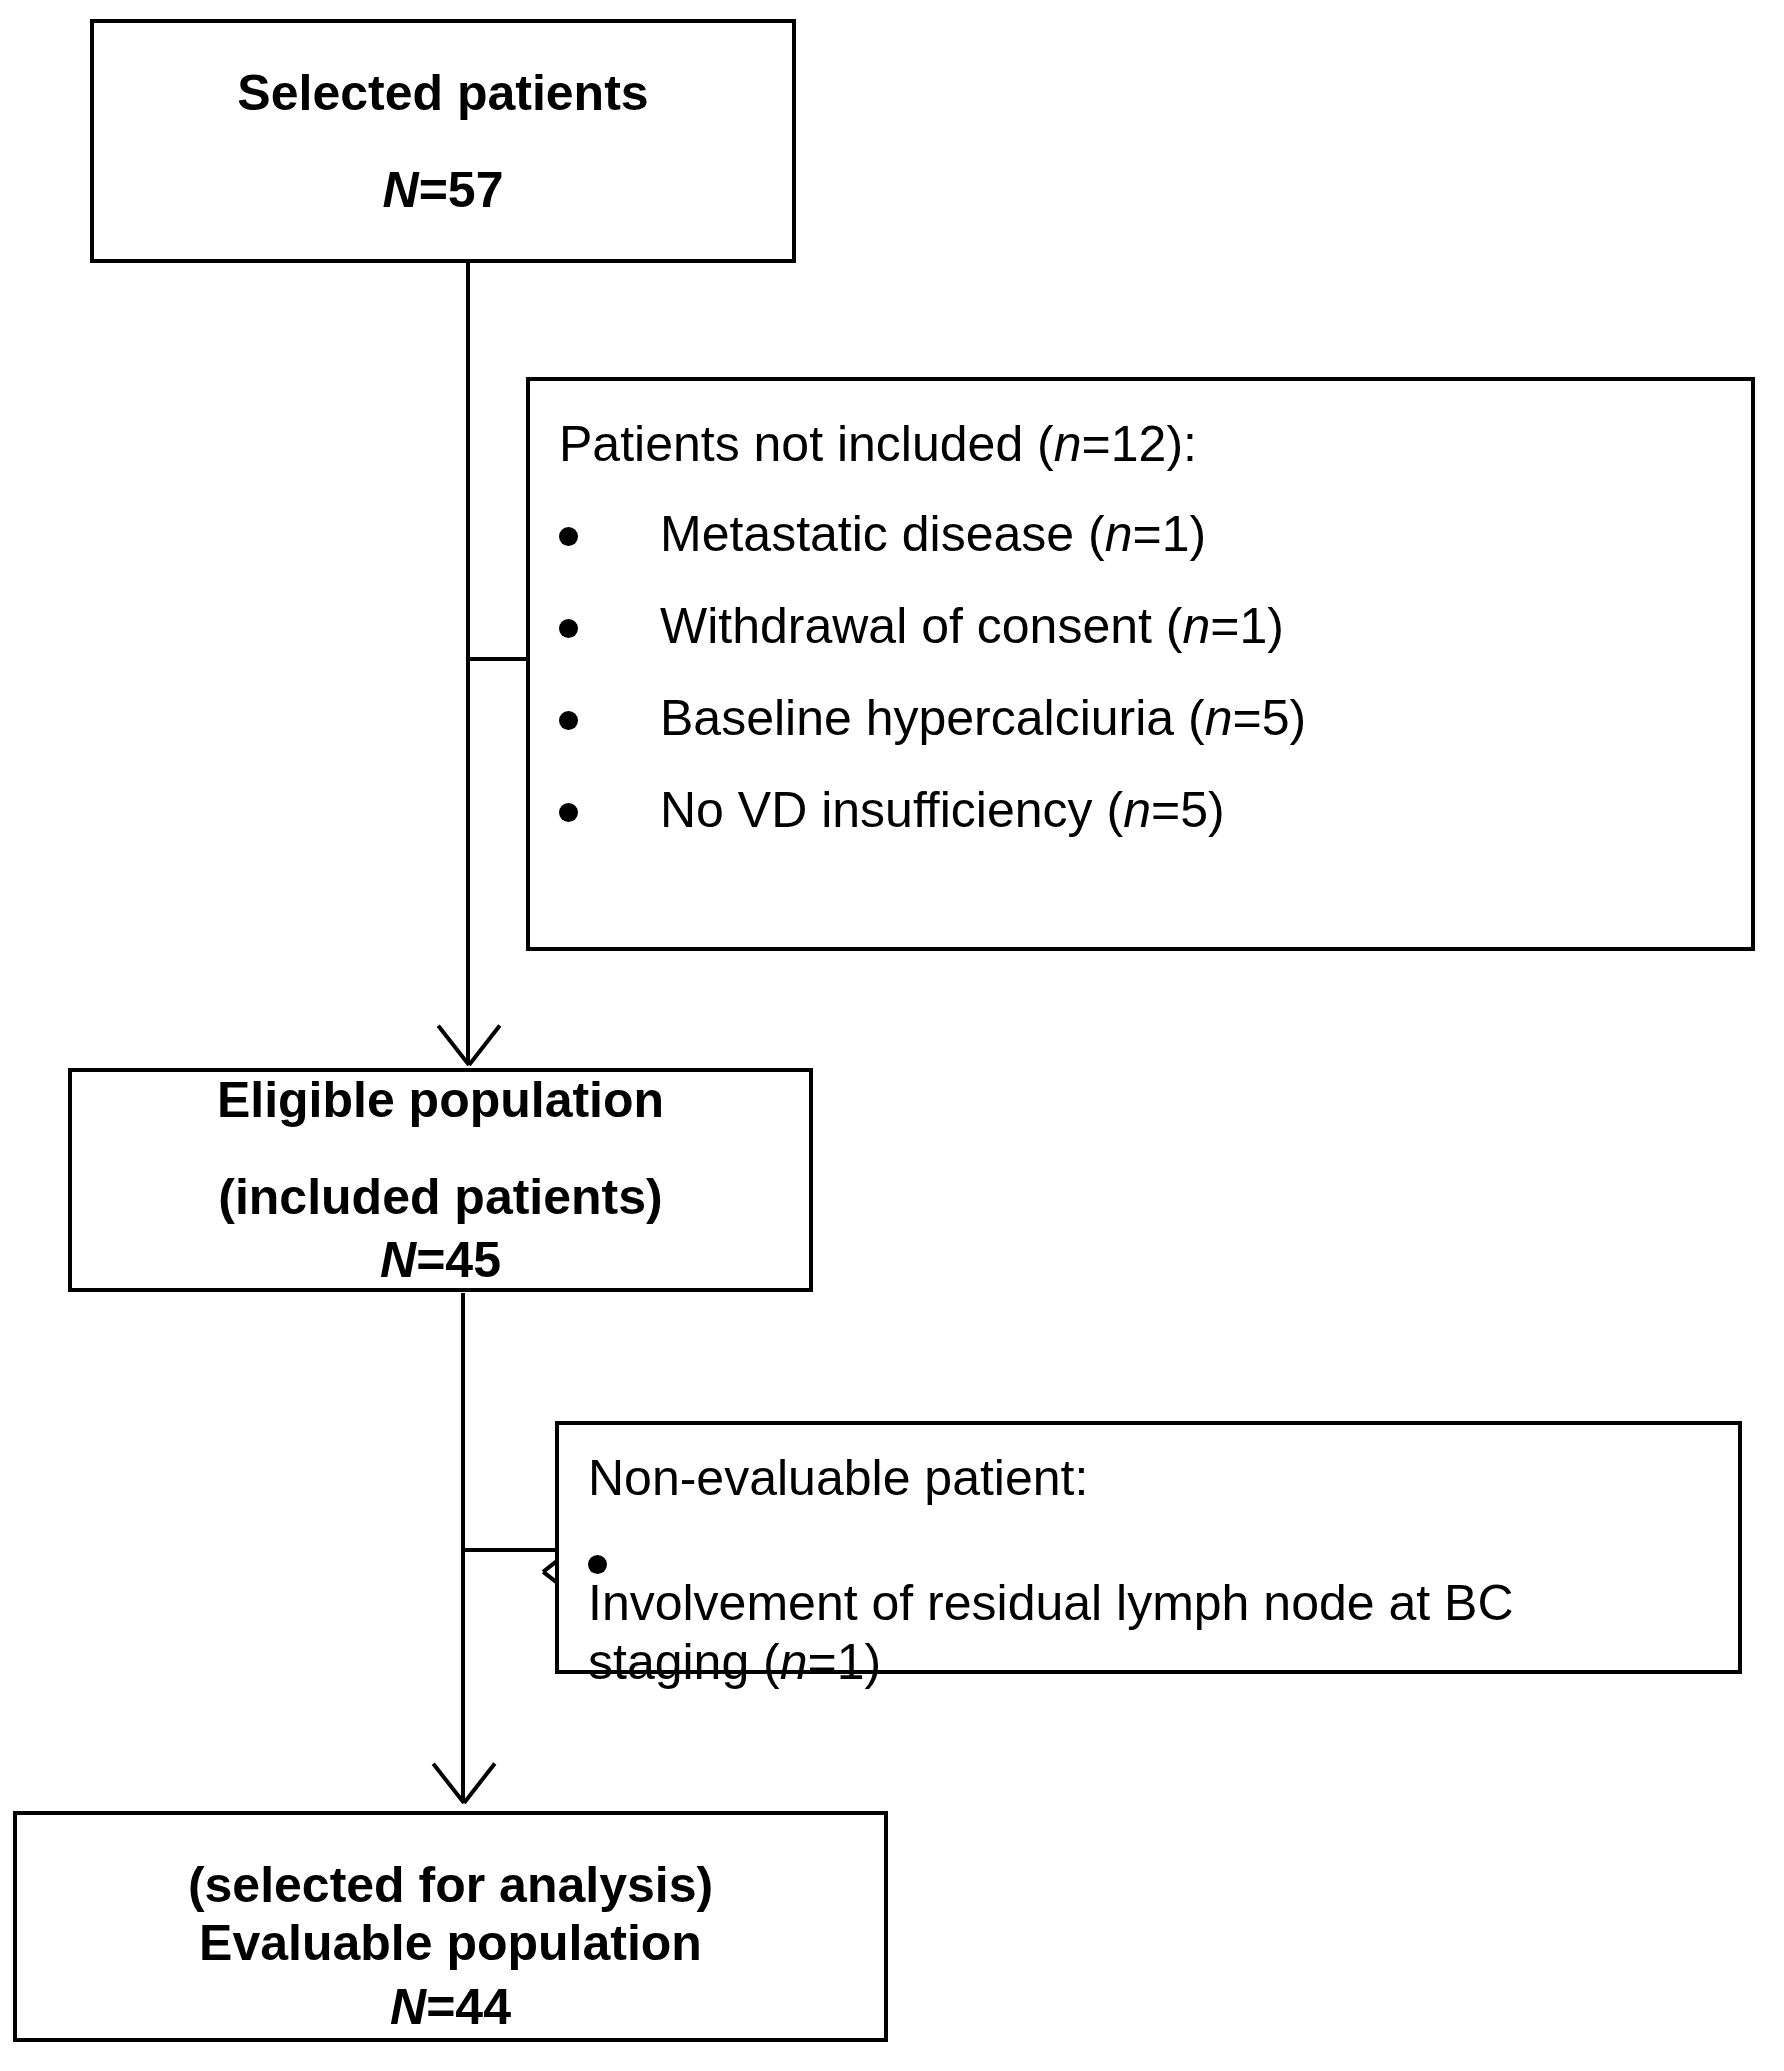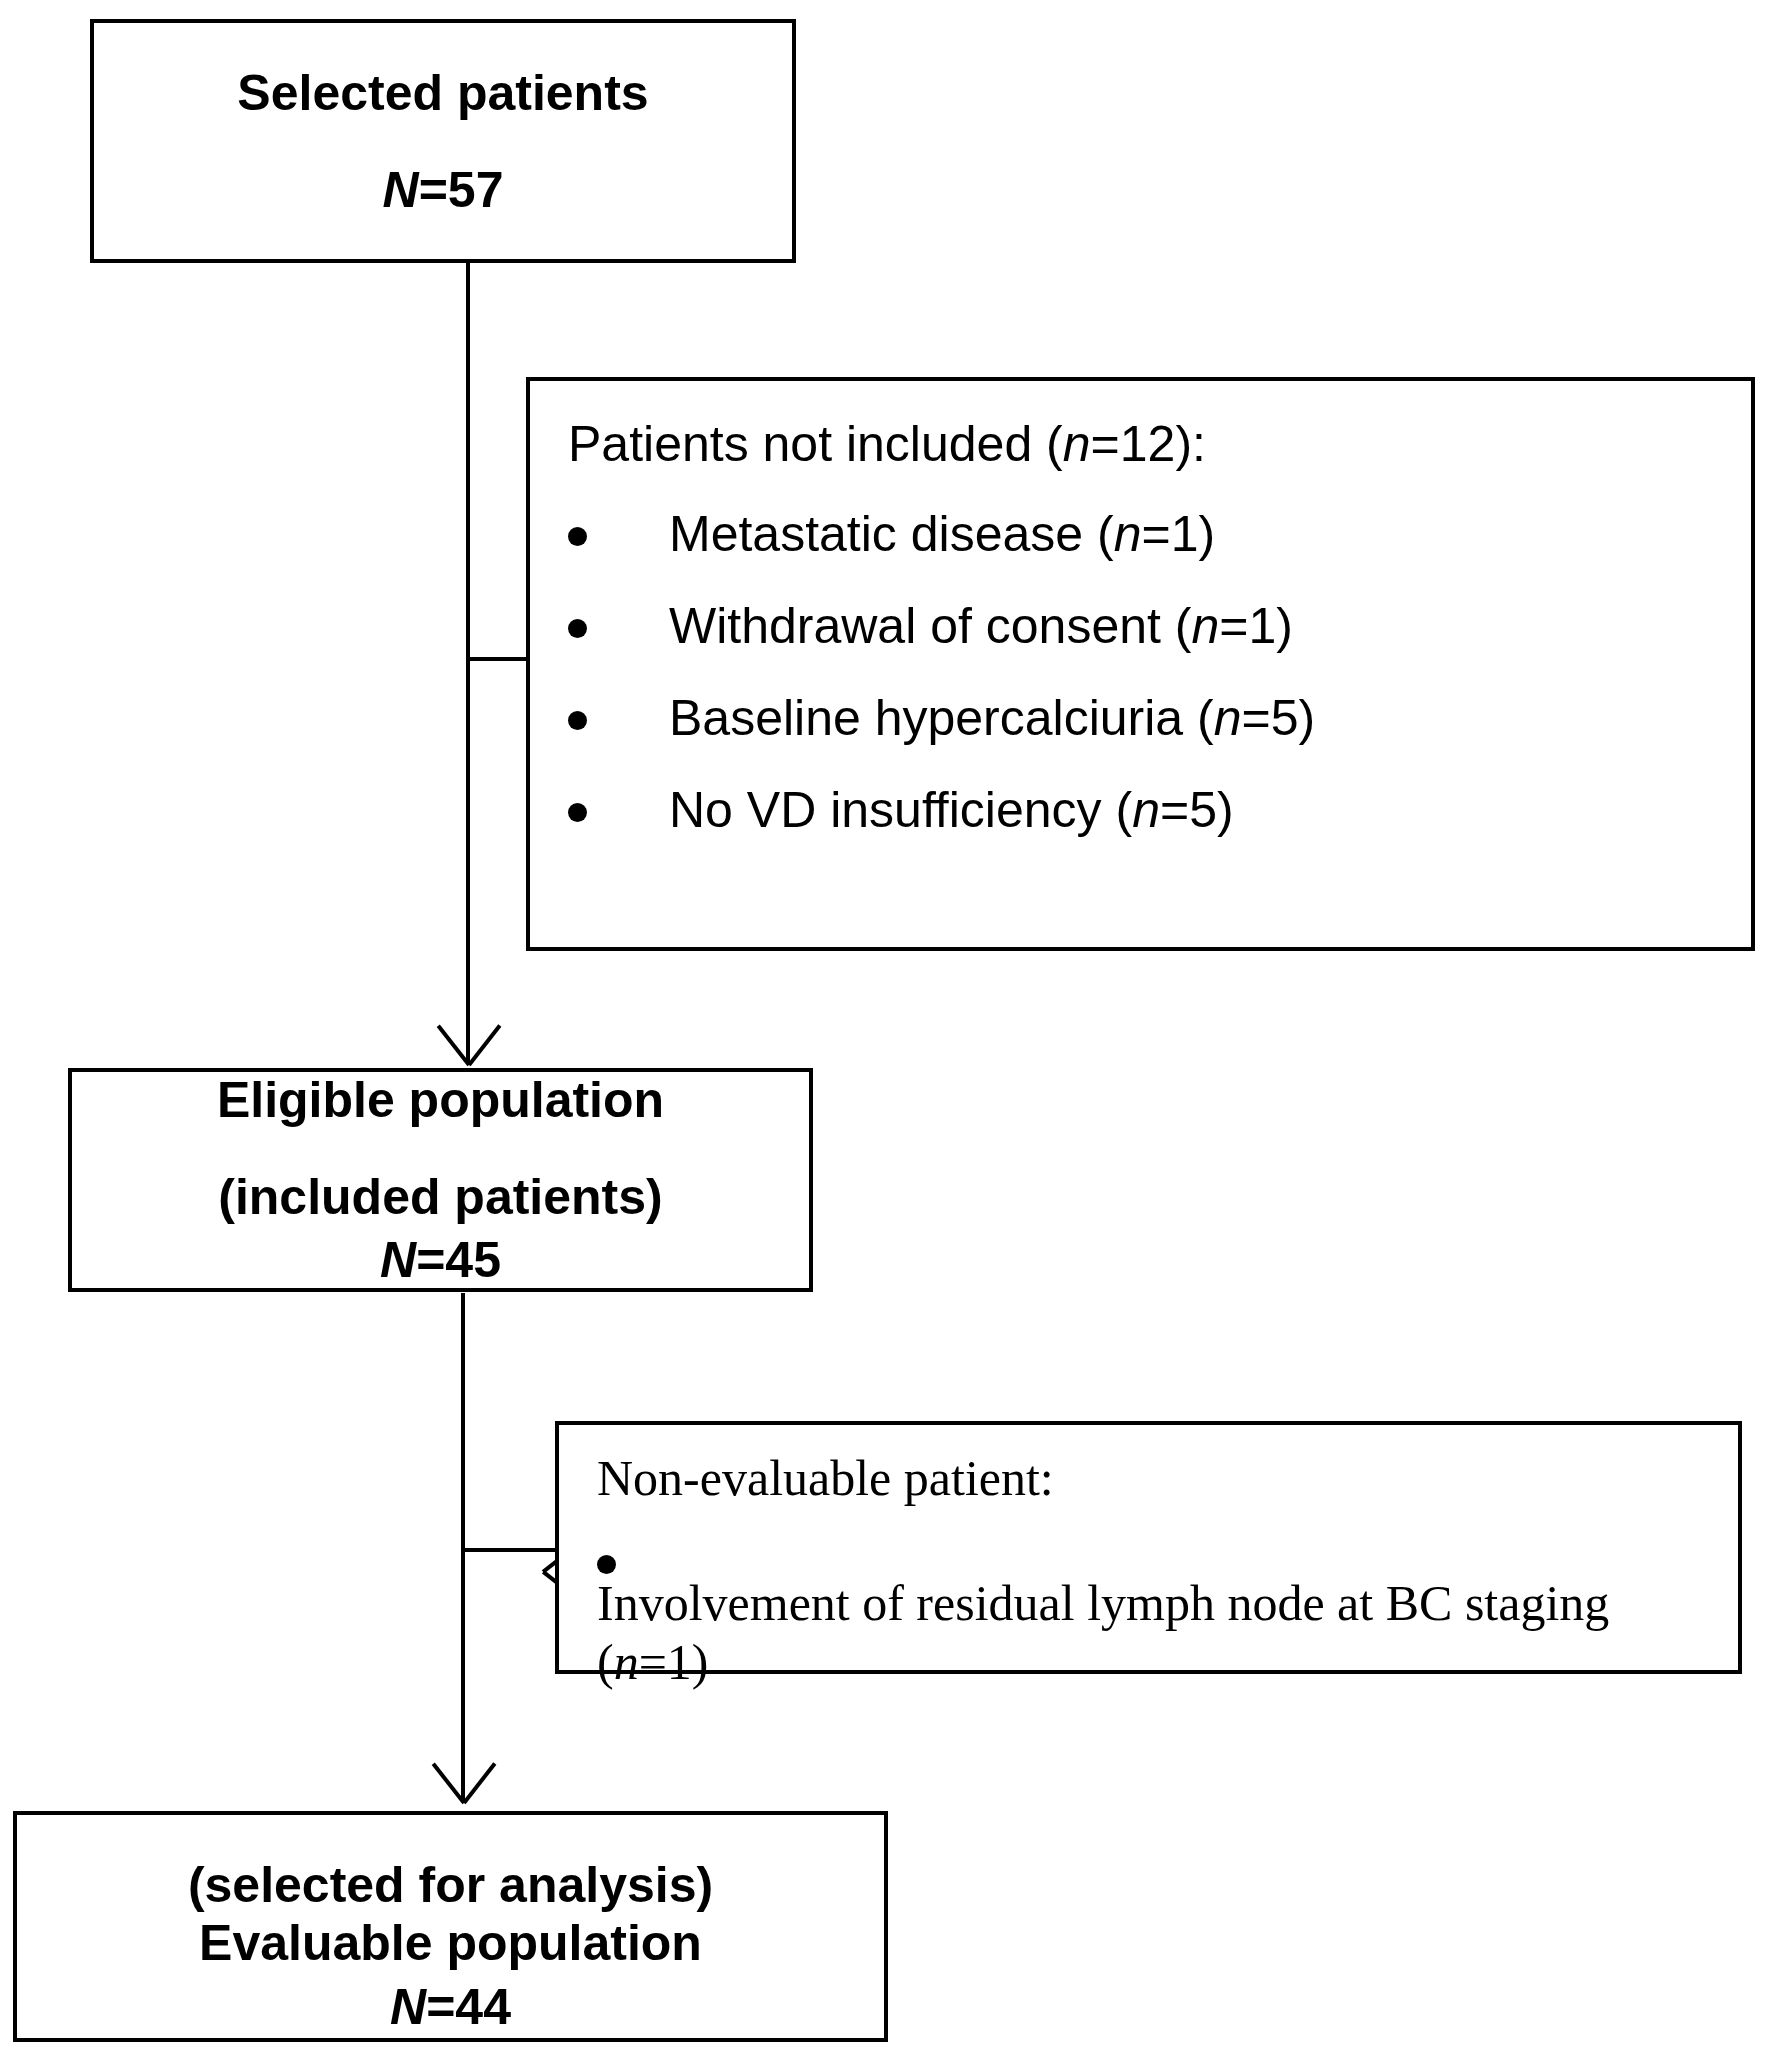--- a/index.html
+++ b/index.html
@@ -37,21 +37,21 @@
     text-align: center;
     font-size: 50px;
     line-height: 1.16;
     white-space: nowrap;
   }
   .gap-line { margin-top: 39px; }
   .gap-small { margin-top: 5.1px; text-align: center; }
 
   .list-box .box-inner {
     align-items: flex-start;
-    padding-left: 38px;
+    padding-left: 29px;
     justify-content: flex-start;
   }
   .list-heading {
     font-size: 50px;
     line-height: 1.1;
     white-space: nowrap;
   }
   .bullet-row {
     display: flex;
     align-items: flex-start;
@@ -168,21 +168,21 @@
   </div>
 
   <div class="box center-box" style="left:68px; top:1068px; width:745px; height:224px;">
     <div class="box-inner">
       <div class="line-center">Eligible population</div>
       <div class="line-center gap-line">(included patients)</div>
       <div class="line-center gap-small"><em class="ital">N</em><span>=45</span></div>
     </div>
   </div>
 
-  <div class="box list-box" style="left:555px; top:1421px; width:1187px; height:253px;font-family:Liberation Serif, serif;">
+  <div class="box list-box" style="left:555px; top:1421px; width:1187px; height:253px;">
     <div class="box-inner" style="padding-top:26px;">
       <div class="list-heading">Non-evaluable patient:</div>
       <div class="bullet-row" style="margin-top:27px; max-width:1053px;flex-direction:column;">
         <span class="bullet-dot"></span>
         <span class="bullet-text"><span>Involvement of residual lymph node at BC staging (</span><em class="ital">n</em><span>=1)</span></span>
       </div>
     </div>
   </div>
 
   <div class="box center-box" style="left:13px; top:1811px; width:875px; height:231px;">

